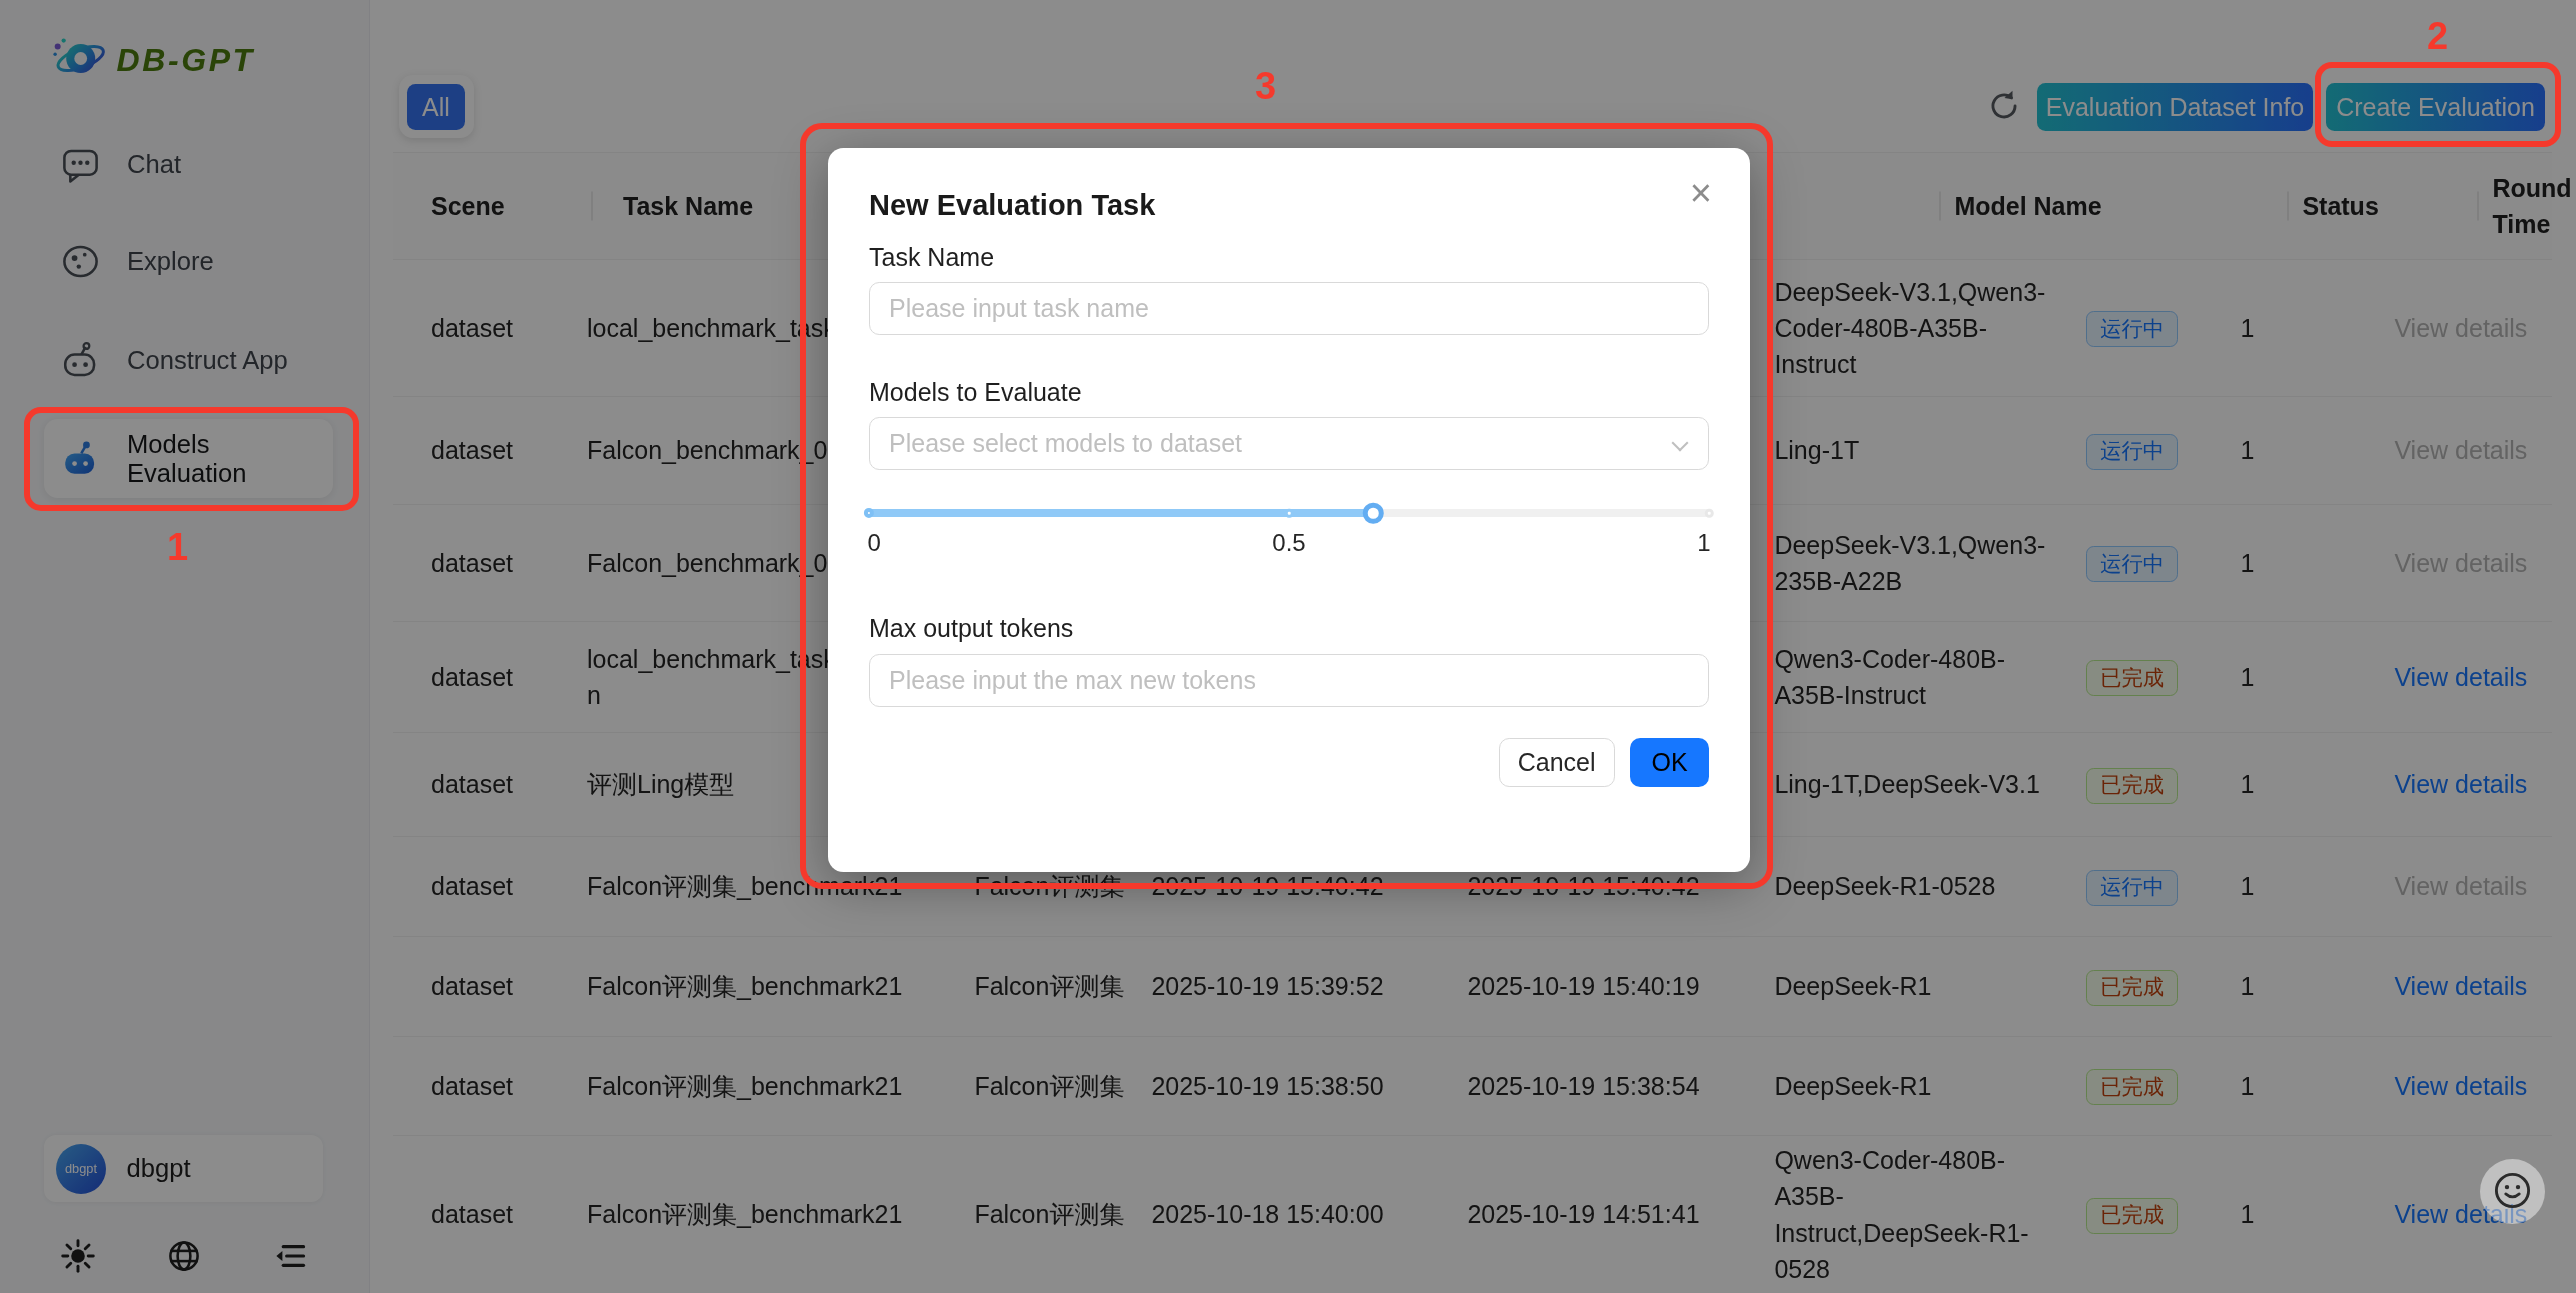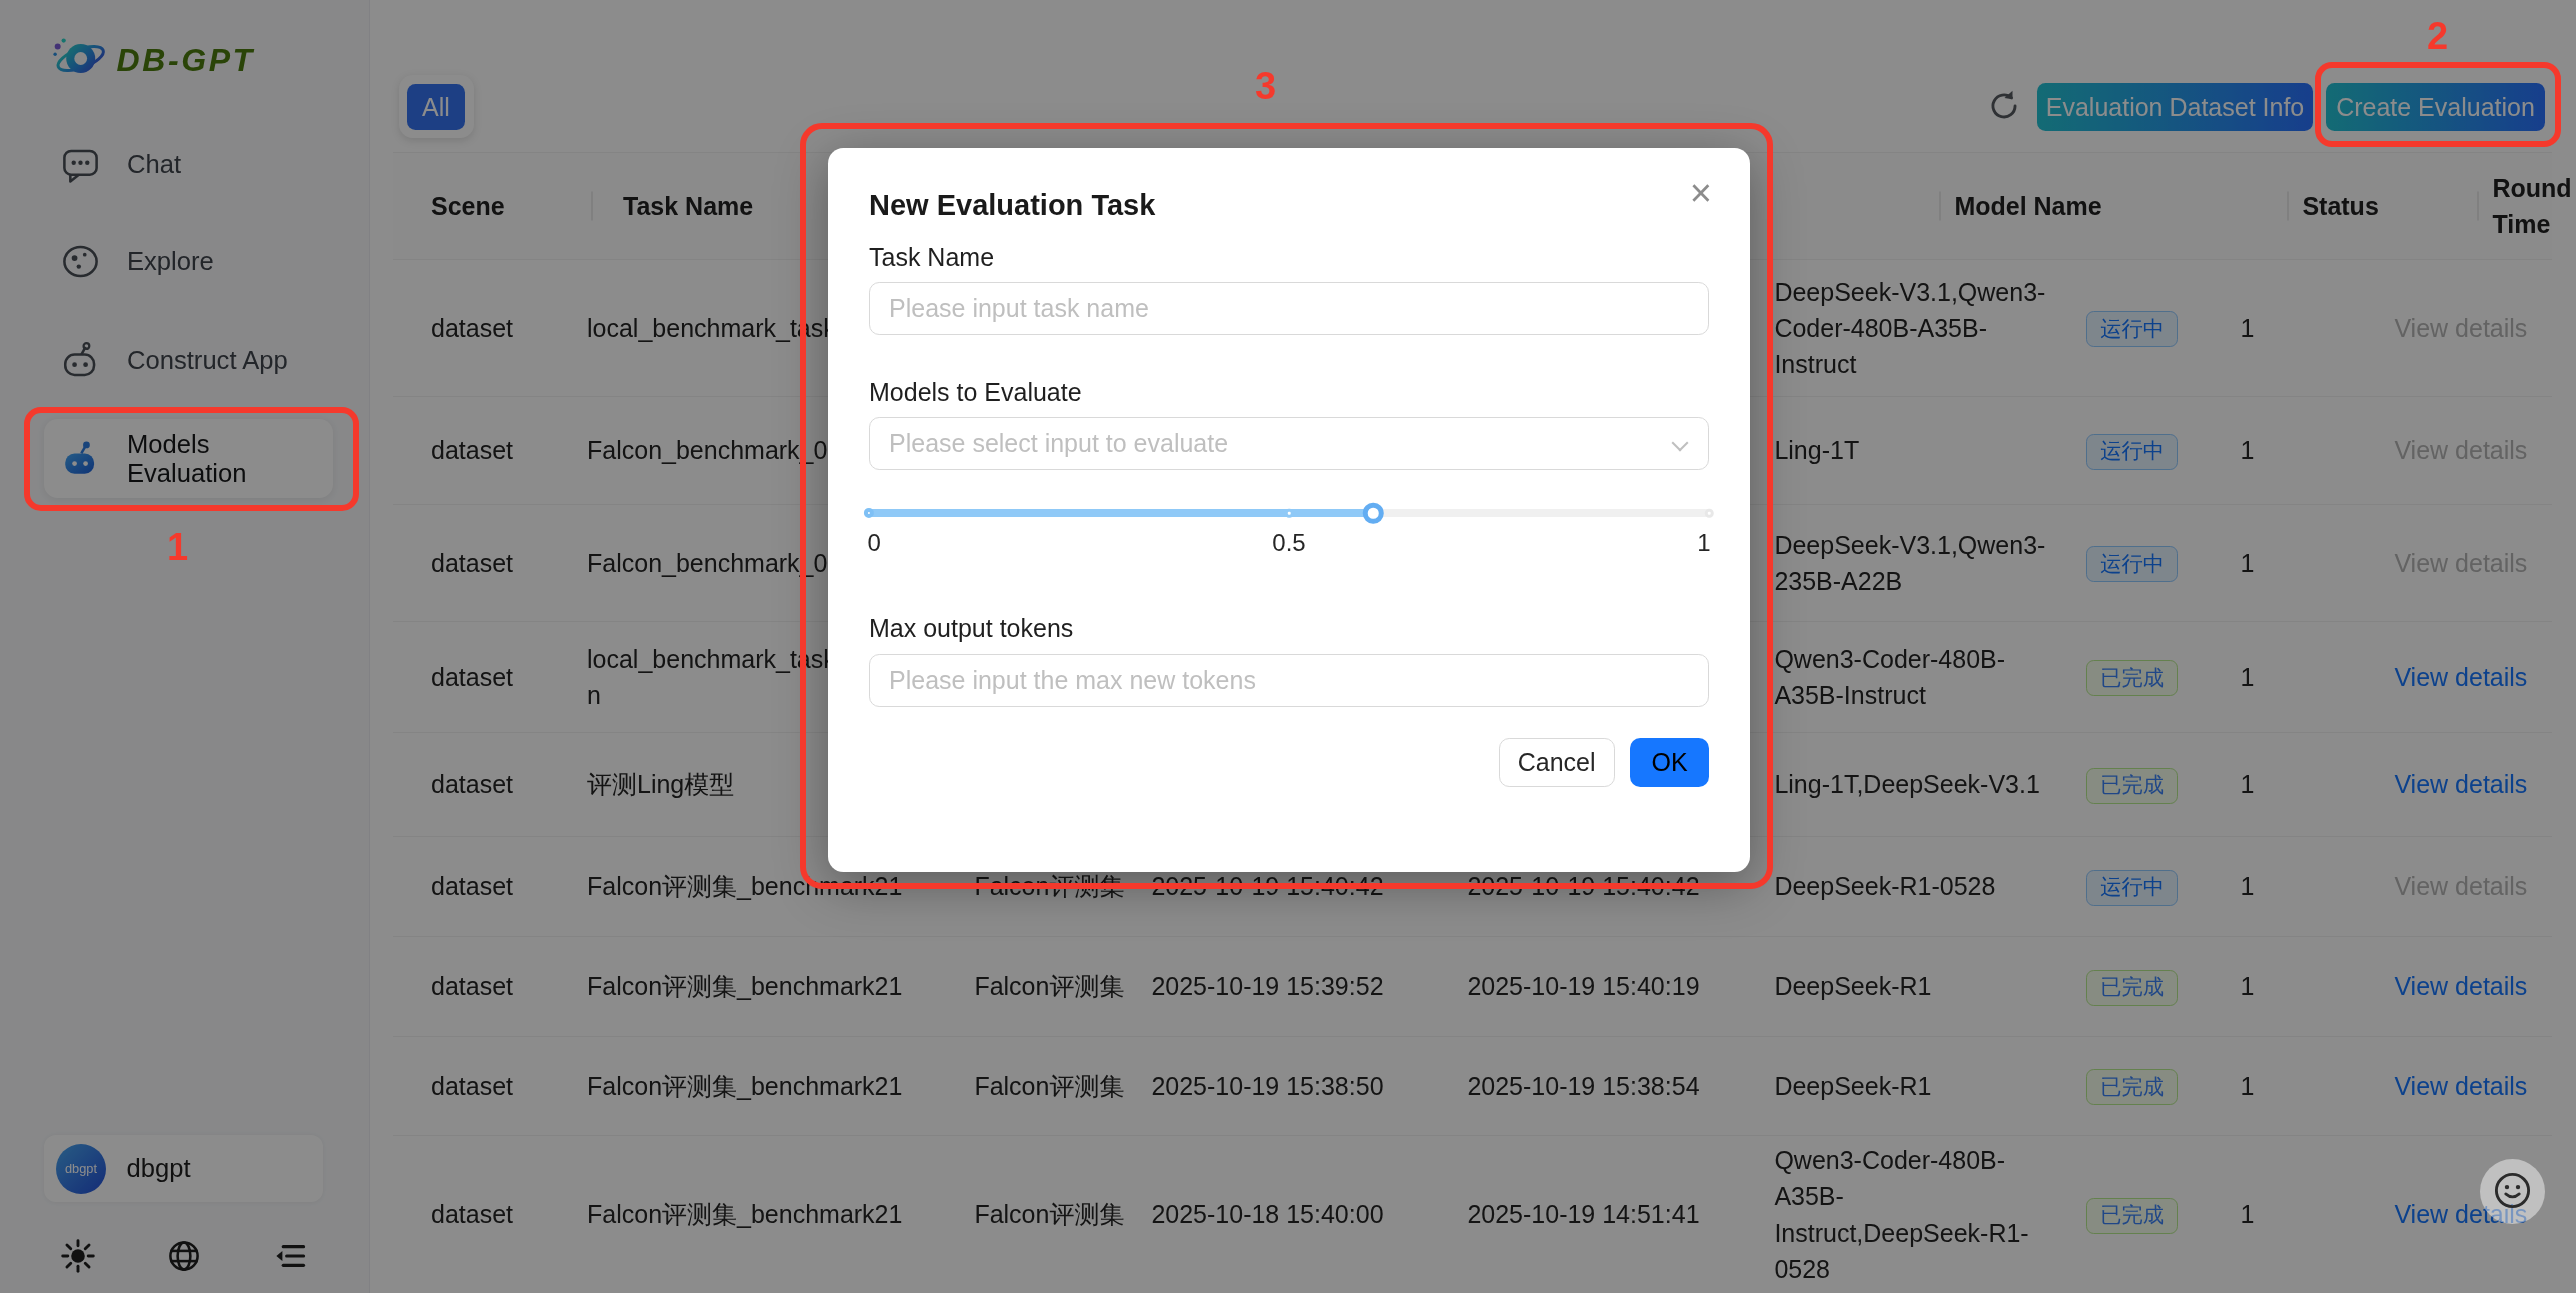--- a/index.html
+++ b/index.html
@@ -46,21 +46,21 @@
   #thead { height:108px; border-top:1.7px solid #f0f0f0; background:#fdfdfe; font-weight:600; color:#222;gap:36px; }
   .th, .td { position:relative; padding-left:15.4px; line-height:1.45; }
   .th:nth-child(1), .td:nth-child(1) { padding-left:38px; }
   .th:nth-child(2), .td:nth-child(2) { padding-left:32px; }
   .th:not(:first-child)::before { content:""; position:absolute; left:0; top:50%;
     transform:translateY(-50%); width:1.7px; height:29px; background:#e9e9e9; }
   .td-task { white-space:pre-line; word-break:break-word; }
   .td-model { word-break:break-word; padding-right:13.7px; }
   .badge { display:inline-block; font-size:21.3px; padding:4.3px 12.8px; border-radius:7.7px; border:1.7px solid; line-height:1.2; }
   .badge.running { background:#e6f4ff; border-color:#91caff; color:#1677ff; }
-  .badge.done { background:#f6ffed; border-color:#b7eb8f; color:#3b82f6; }
+  .badge.done { background:#f6ffed; border-color:#b7eb8f; color:#c2410c; }
   .op { cursor:pointer; }
   .op.enabled { color:#1677ff; }
   .op.disabled { color:#b4b4b4; cursor:default; }
 
   
   #smiley-fab { position:absolute; left:2480px; top:1159px; width:65px; height:65px; border-radius:50%;
     background:rgba(255,255,255,.45); z-index:15; display:flex; align-items:center; justify-content:center;
     cursor:pointer; }
 
   
@@ -374,21 +374,21 @@
 
 <div id="modal">
   <div id="modal-close">×</div>
   <div id="modal-title">New Evaluation Task</div>
 
   <div class="m-label">Task Name</div>
   <input class="m-input mb50" type="text" placeholder="Please input task name" style="">
 
   <div class="m-label">Models to Evaluate</div>
   <div class="m-select mb46">
-    <span class="ph">Please select input to evaluate</span>
+    <span class="ph">Please select models to dataset</span>
     <span class="chevron"></span>
   </div>
 
   <div id="slider">
     <div id="slider-rail"></div>
     <div id="slider-fill" style="width: 60%;"></div>
     <span class="sdot" id="dot-start"></span>
     <span class="sdot" id="dot-mid"></span>
     <span class="sdot" id="dot-end"></span>
     <div id="slider-handle" style="left: 60%;"></div>

